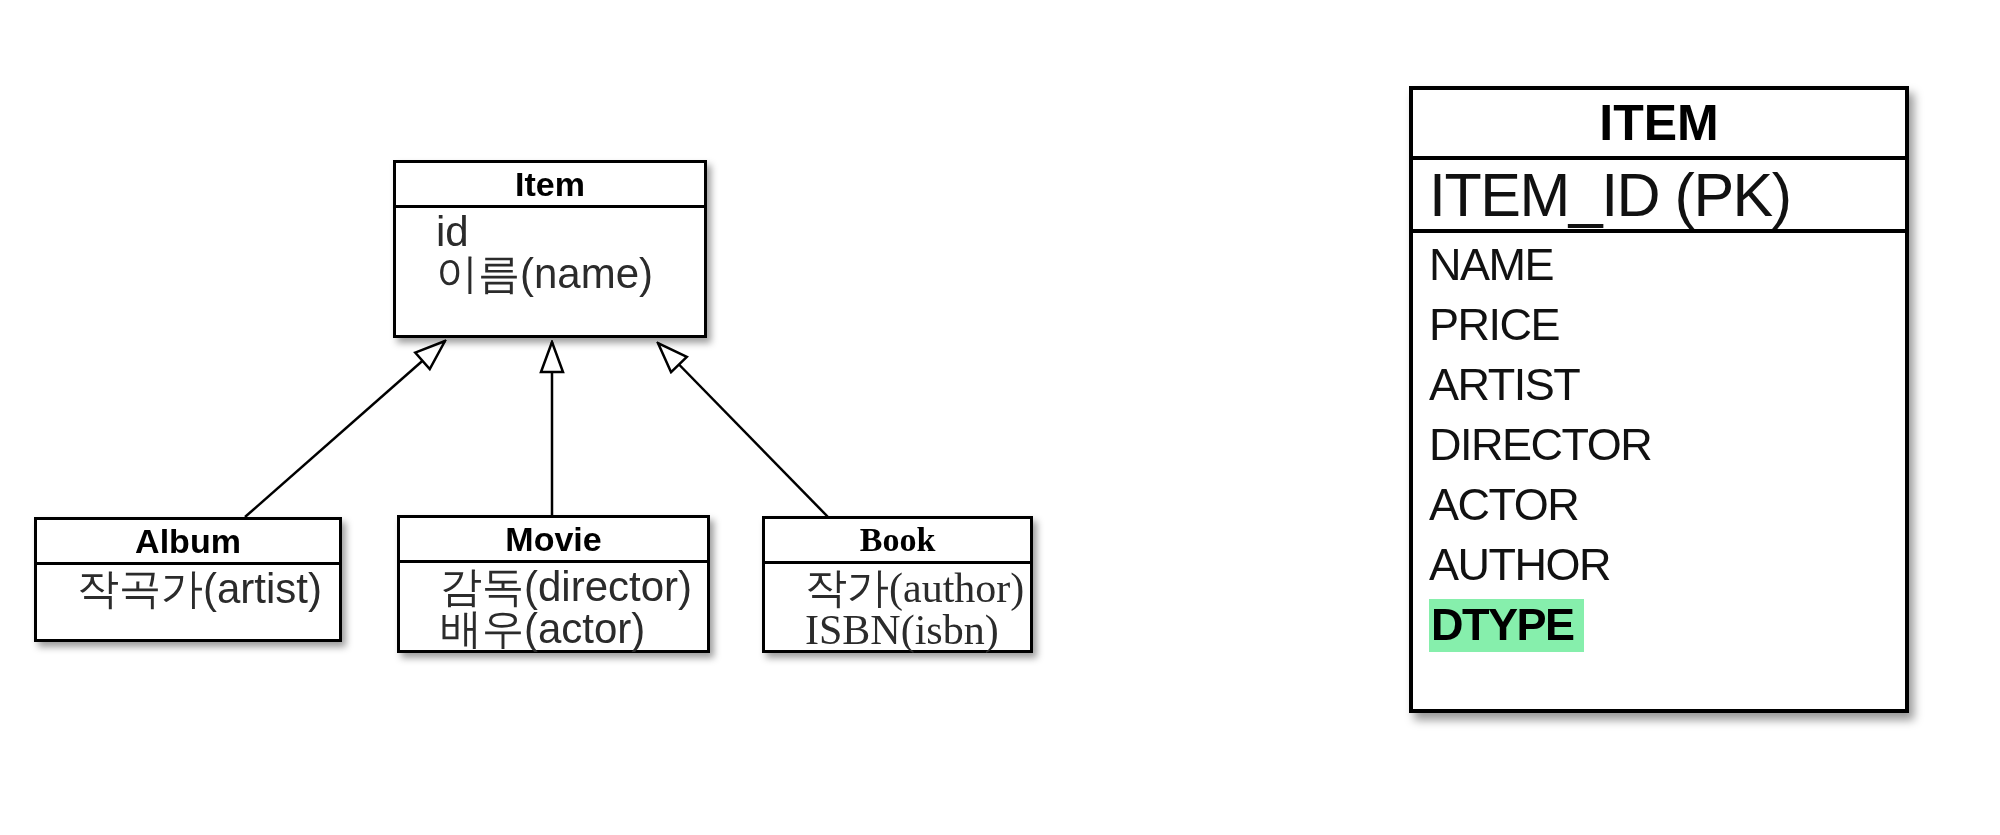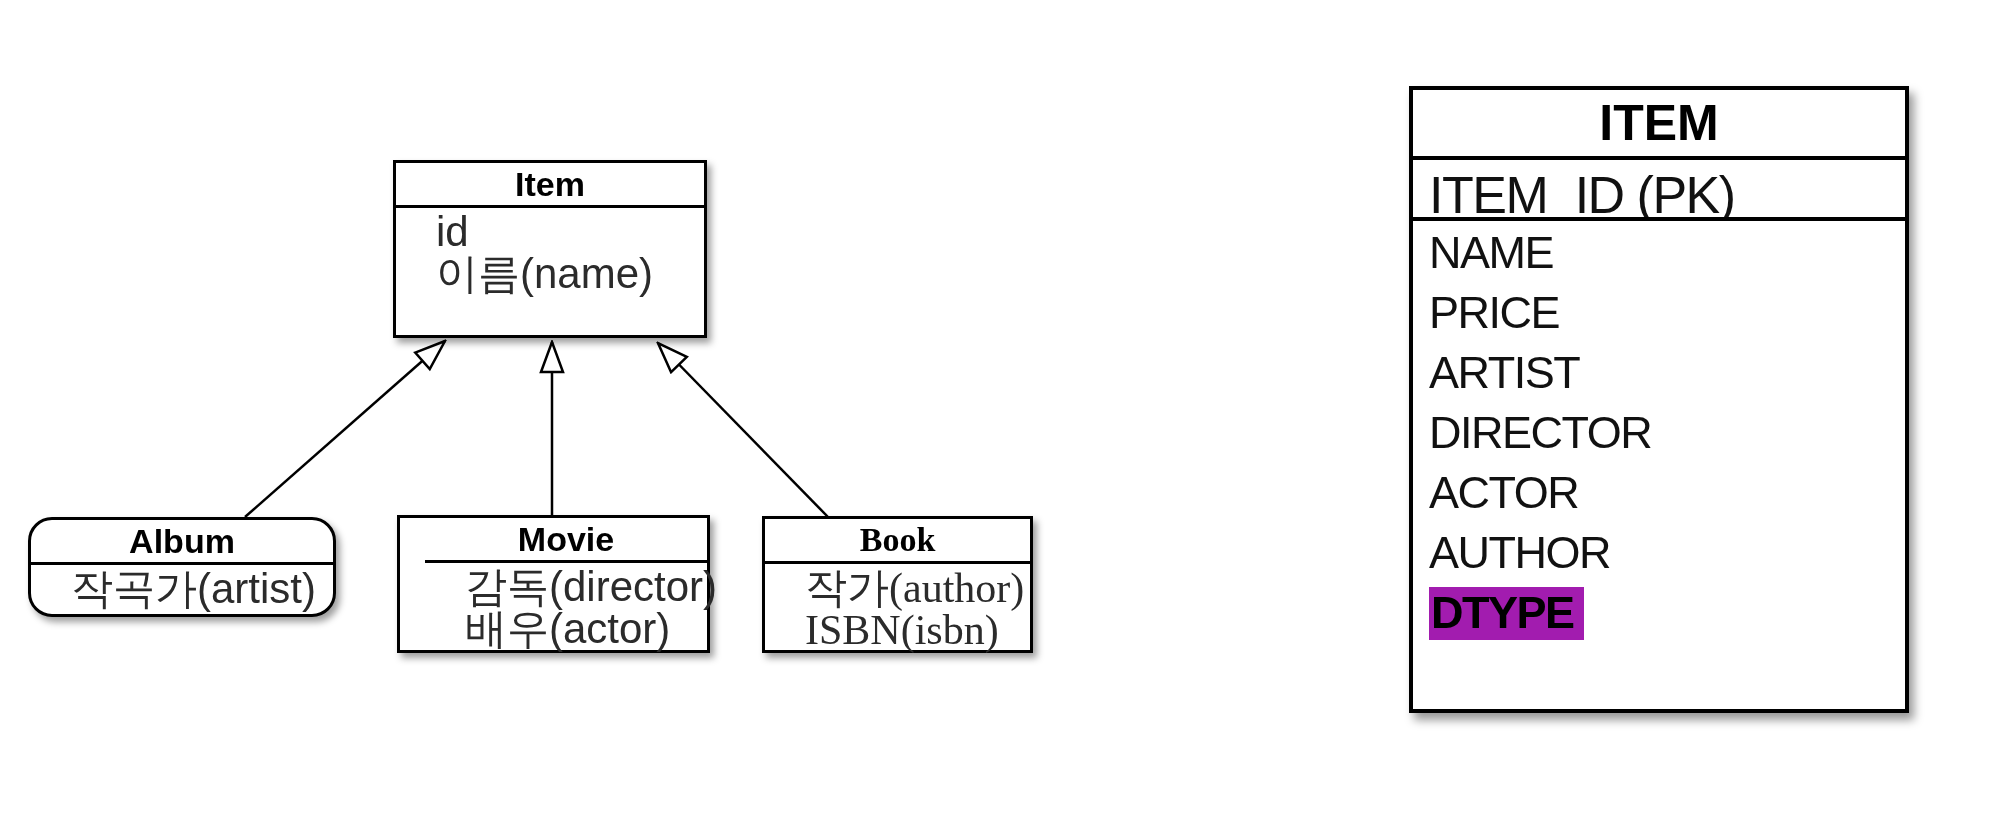--- a/index.html
+++ b/index.html
@@ -44,22 +44,22 @@
   .uml-class-fields {
     padding: 3px 6px 0 16px;
     font-size: 42px;
     color: #2b2b2b;
     line-height: 42px;
     white-space: nowrap;
     margin-left: 24px;
   }
 
   #cls-item  { left: 393px; top: 160px; width: 314px; height: 178px; }
-  #cls-album { left:  28px; top: 517px; width: 308px; height: 100px; border-radius: 24px; }
-  #cls-movie { left: 397px; top: 515px; width: 313px; height: 138px; padding-left: 25px; }
+  #cls-album { left:  34px; top: 517px; width: 308px; height: 125px; }
+  #cls-movie { left: 397px; top: 515px; width: 313px; height: 138px; }
   #cls-book  { left: 762px; top: 516px; width: 271px; height: 137px; font-family: Liberation Serif, serif; }
 
   
   #entity-table {
     position: absolute;
     left: 1409px; top: 86px;
     width: 500px; height: 627px;
     background: #ffffff;
     border: 4px solid #000000;
     box-sizing: border-box;
@@ -71,40 +71,40 @@
     line-height: 66px;
     text-align: center;
     font-size: 50px;
     font-weight: 700;
     color: #000000;
     border-bottom: 4px solid #000000;
     box-sizing: border-box;
     overflow: hidden;
   }
   .tbl-pk {
-    height: 61px;
+    height: 73px;
     line-height: 70px;
     padding-left: 16px;
-    font-size: 52px;
+    font-size: 61px;
     letter-spacing: -1.5px;
     border-bottom: 4px solid #000000;
     box-sizing: border-box;
     white-space: nowrap;
     overflow: hidden;
   }
   .tbl-cols {
     padding: 2px 0 0 16px;
     font-size: 45px;
     letter-spacing: -1.5px;
     line-height: 60px;
     white-space: nowrap;
   }
   .tbl-col { height: 60px; }
   .tbl-col mark {
-    background: #a21caf;
+    background: #86efac;
     color: #000000;
     font-weight: 700;
     padding: 0 10px 2px 2px;
   }
 </style>
 </head>
 <body>
 
 <div id="canvas">
 

